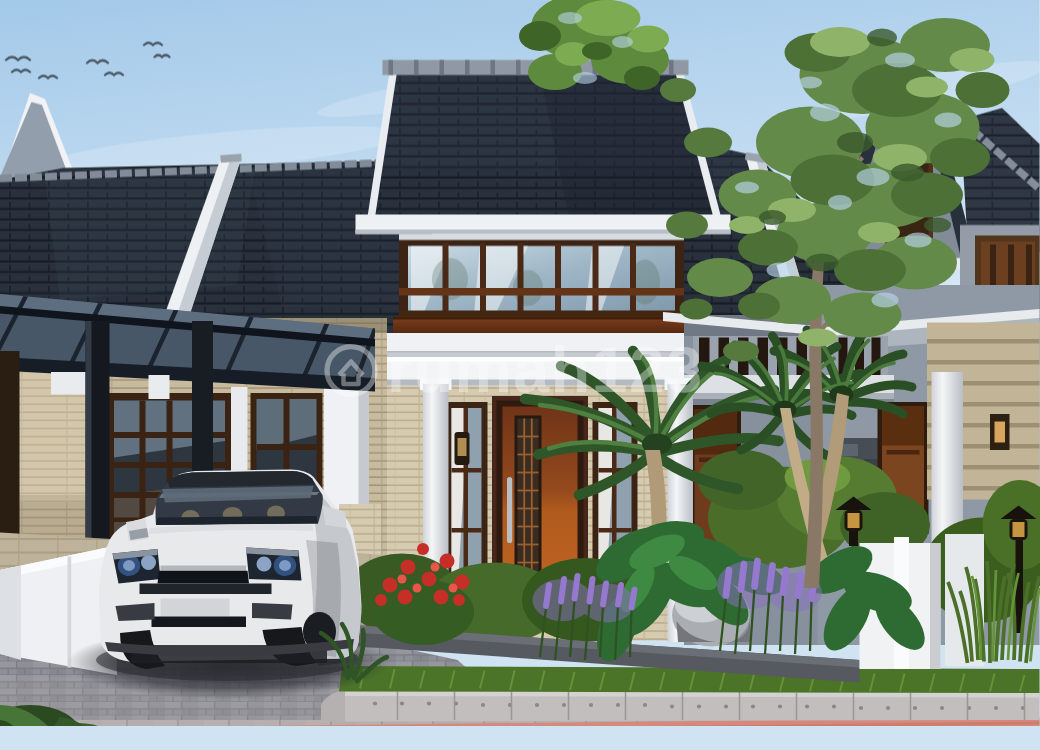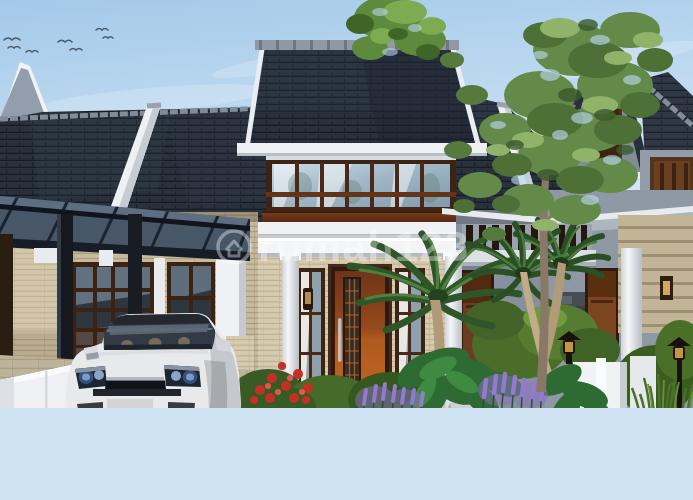--- a/index.html
+++ b/index.html
@@ -1,16 +1,16 @@
 <!DOCTYPE html>
 <html><head>
 <meta charset="utf-8">
 <style>
 html,body{margin:0;padding:0;background:#cfe3f2;}
-#scene{width:693px;height:408px;overflow:hidden;position:relative;font-family:"Liberation Sans",sans-serif;}
+#scene{width:693px;height:484px;overflow:hidden;position:relative;font-family:"Liberation Sans",sans-serif;}
 </style>
 </head>
 <body>
 <div id="scene">
 <svg width="693" height="500" viewBox="0 0 693 500" xmlns="http://www.w3.org/2000/svg">
 <defs>
 <linearGradient id="skyg" x1="0" y1="0" x2="0.25" y2="1">
 <stop offset="0" stop-color="#a3c9e9"></stop>
 <stop offset="0.55" stop-color="#c3dcf1"></stop>
 <stop offset="1" stop-color="#ddecf8"></stop>

